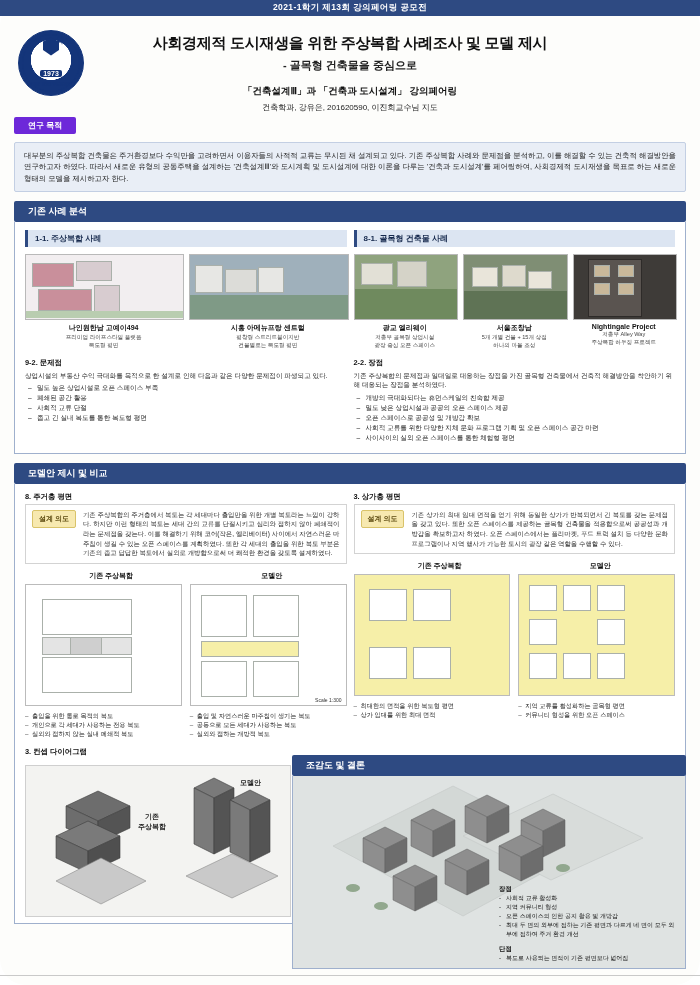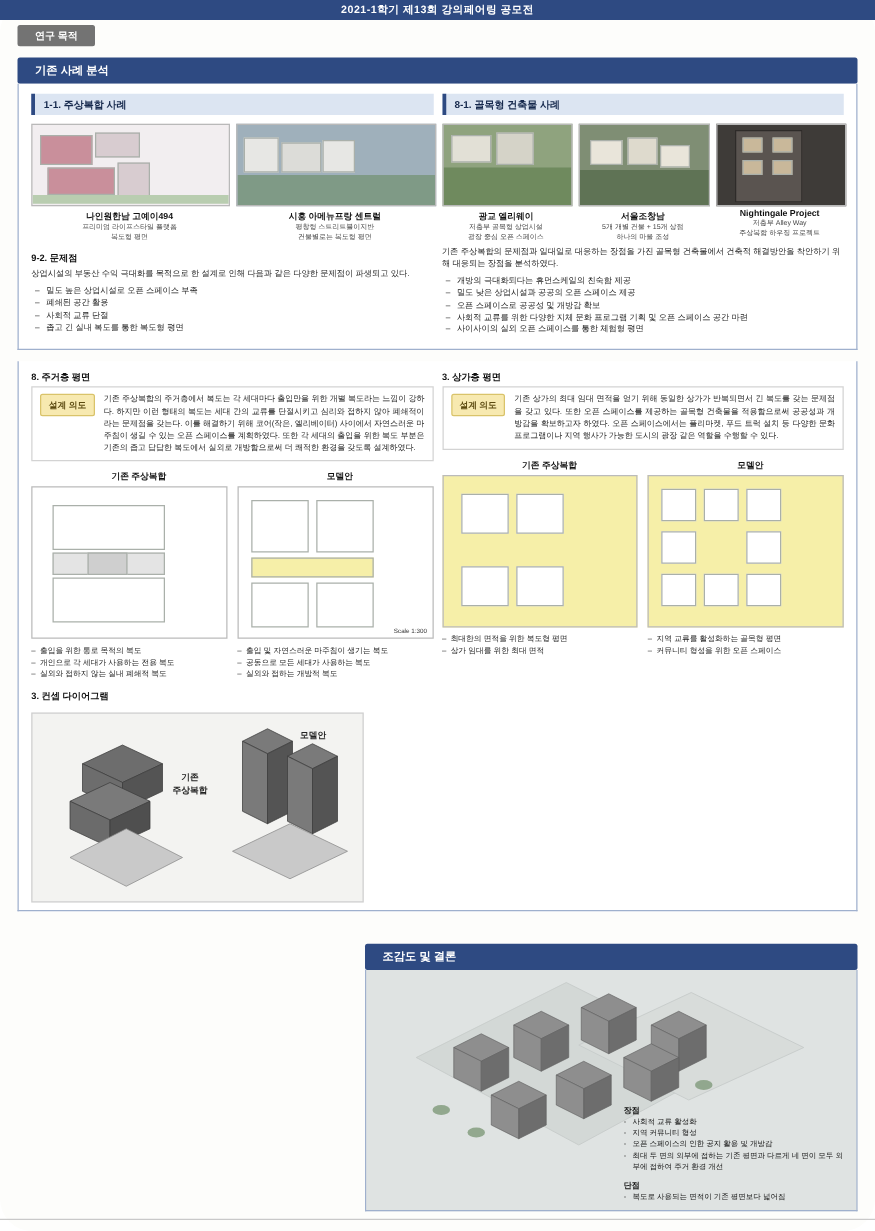--- a/index.html
+++ b/index.html
@@ -48,21 +48,21 @@
   }
   .title-course{
     text-align:center;font-size:9.5px;font-weight:bold;color:#111;margin-top:12px;
   }
   .title-author{
     text-align:center;font-size:8px;color:#222;margin-top:4px;
   }
 
   
   .tag{
-    display:inline-block;background:#737373;color:#fff;
+    display:inline-block;background:#6d28d9;color:#fff;
     font-size:8px;font-weight:bold;padding:3px 14px;border-radius:2px;
   }
   .band{
     background:#2e4a82;color:#fff;font-size:9px;font-weight:bold;
     padding:4px 0 4px 14px;border-radius:2px;
   }
 
   
   .purpose{
     margin:8px 14px 0 14px;background:#e9eef6;border:1px solid #c3cfe3;
@@ -142,23 +142,39 @@
   .blk{position:absolute;background:#cfd3cf;border:1px solid #aab0aa;}
   .grn{position:absolute;background:#9fb98a;}
 </style>
 </head>
 <body>
 
 <div class="poster">
 
   <div class="top-banner">2021-1학기 제13회 강의페어링 공모전</div>
 
+  <div class="title-block">
+    <div class="logo">
+      <div class="ring"></div>
+      <div class="ko">아주대학교</div>
+      <div class="shield"></div>
+      <div class="year">1973</div>
+      <div class="en">AJOU UNIVERSITY</div>
+    </div>
+    <div class="title-main">사회경제적 도시재생을 위한 주상복합 사례조사 및 모델 제시</div>
+    <div class="title-sub">- 골목형 건축물을 중심으로</div>
+    <div class="title-course">「건축설계Ⅲ」과 「건축과 도시설계」 강의페어링</div>
+    <div class="title-author">건축학과, 강유은, 201620590, 이진희교수님 지도</div>
+  </div>
 
   <div style="margin:2px 14px 0 14px;">
     <span class="tag">연구 목적</span>
+  </div>
+  <div class="purpose">
+    <div class="txt">대부분의 주상복합 건축물은 주거환경보다 수익만을 고려하면서 이용자들의 사적적 교류는 무시된 채 설계되고 있다. 기존 주상복합 사례와 문제점을 분석하고, 이를 해결할 수 있는 건축적 해결방안을 연구하고자 하였다. 따라서 새로운 유형의 공동주택을 설계하는 '건축설계Ⅲ'와 도시계획 및 도시설계에 대한 이론을 다루는 '건축과 도시설계'를 페어링하여, 사회경제적 도시재생을 목표로 하는 새로운 형태의 모델을 제시하고자 한다.</div>
   </div>
 
   <div class="sec">
     <div class="band">기존 사례 분석</div>
     <div class="sec-body">
       <div class="two-col">
 
         <div class="col">
           <div class="subhead">1-1. 주상복합 사례</div>
           <div class="cards">
@@ -230,37 +246,39 @@
                 <div class="blk" style="left:44px;top:10px;width:14px;height:10px;background:#c9b89a;"></div>
                 <div class="blk" style="left:20px;top:28px;width:14px;height:10px;background:#c9b89a;"></div>
                 <div class="blk" style="left:44px;top:28px;width:14px;height:10px;background:#c9b89a;"></div>
               </div>
               <div class="cap-t">Nightingale Project</div>
               <div class="cap-s" style="white-space:pre-line;">저층부 Alley Way
 주상복합 하우징 프로젝트</div>
             </div>
           </div>
 
+          <div class="mini-head">2-2. 장점</div>
           <div class="bullets">
             <div class="lead">기존 주상복합의 문제점과 일대일로 대응하는 장점을 가진 골목형 건축물에서 건축적 해결방안을 착안하기 위해 대응되는 장점을 분석하였다.</div>
             <ul>
               <li>개방의 극대화되다는 휴먼스케일의 친숙함 제공</li>
               <li>밀도 낮은 상업시설과 공공의 오픈 스페이스 제공</li>
               <li>오픈 스페이스로 공공성 및 개방감 확보</li>
               <li>사회적 교류를 위한 다양한 지체 문화 프로그램 기획 및 오픈 스페이스 공간 마련</li>
               <li>사이사이의 실외 오픈 스페이스를 통한 체험형 평면</li>
             </ul>
           </div>
         </div>
 
       </div>
     </div>
   </div>
 
   <div class="sec">
+    <div class="band">모델안 제시 및 비교</div>
     <div class="sec-body" style="padding-bottom:6px;">
       <div class="two-col">
 
         <div class="col">
           <div class="mini-head" style="margin-top:0;">8. 주거층 평면</div>
           <div class="intent">
             <div class="badge">설계 의도</div>
             <div class="itxt">기존 주상복합의 주거층에서 복도는 각 세대마다 출입만을 위한 개별 복도라는 느낌이 강하다. 하지만 이런 형태의 복도는 세대 간의 교류를 단절시키고 심리와 접하지 않아 폐쇄적이라는 문제점을 갖는다. 이를 해결하기 위해 코어(작은, 엘리베이터) 사이에서 자연스러운 마주침이 생길 수 있는 오픈 스페이스를 계획하였다. 또한 각 세대의 출입을 위한 복도 부분은 기존의 좁고 답답한 복도에서 실외로 개방함으로써 더 쾌적한 환경을 갖도록 설계하였다.</div>
           </div>
           <div class="plan-head">

